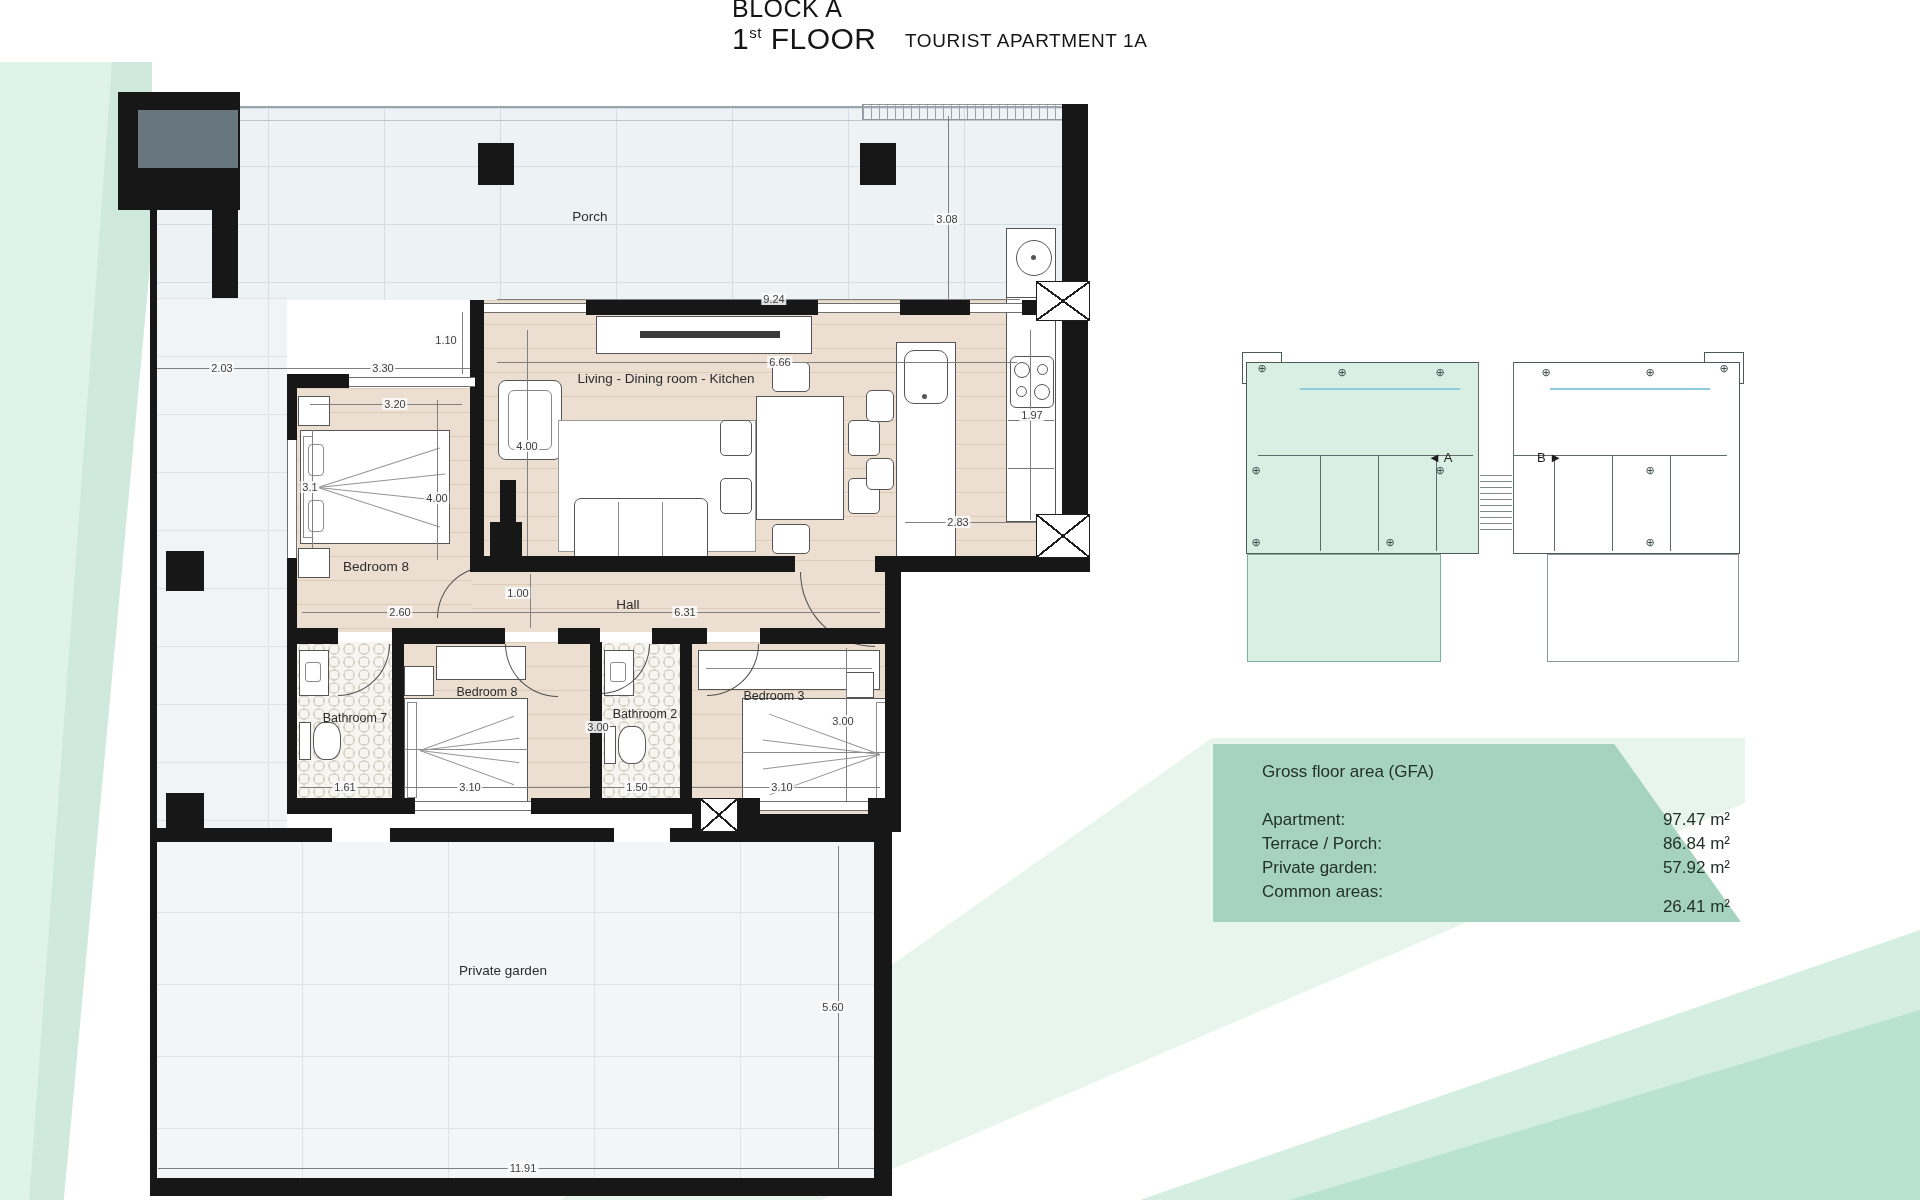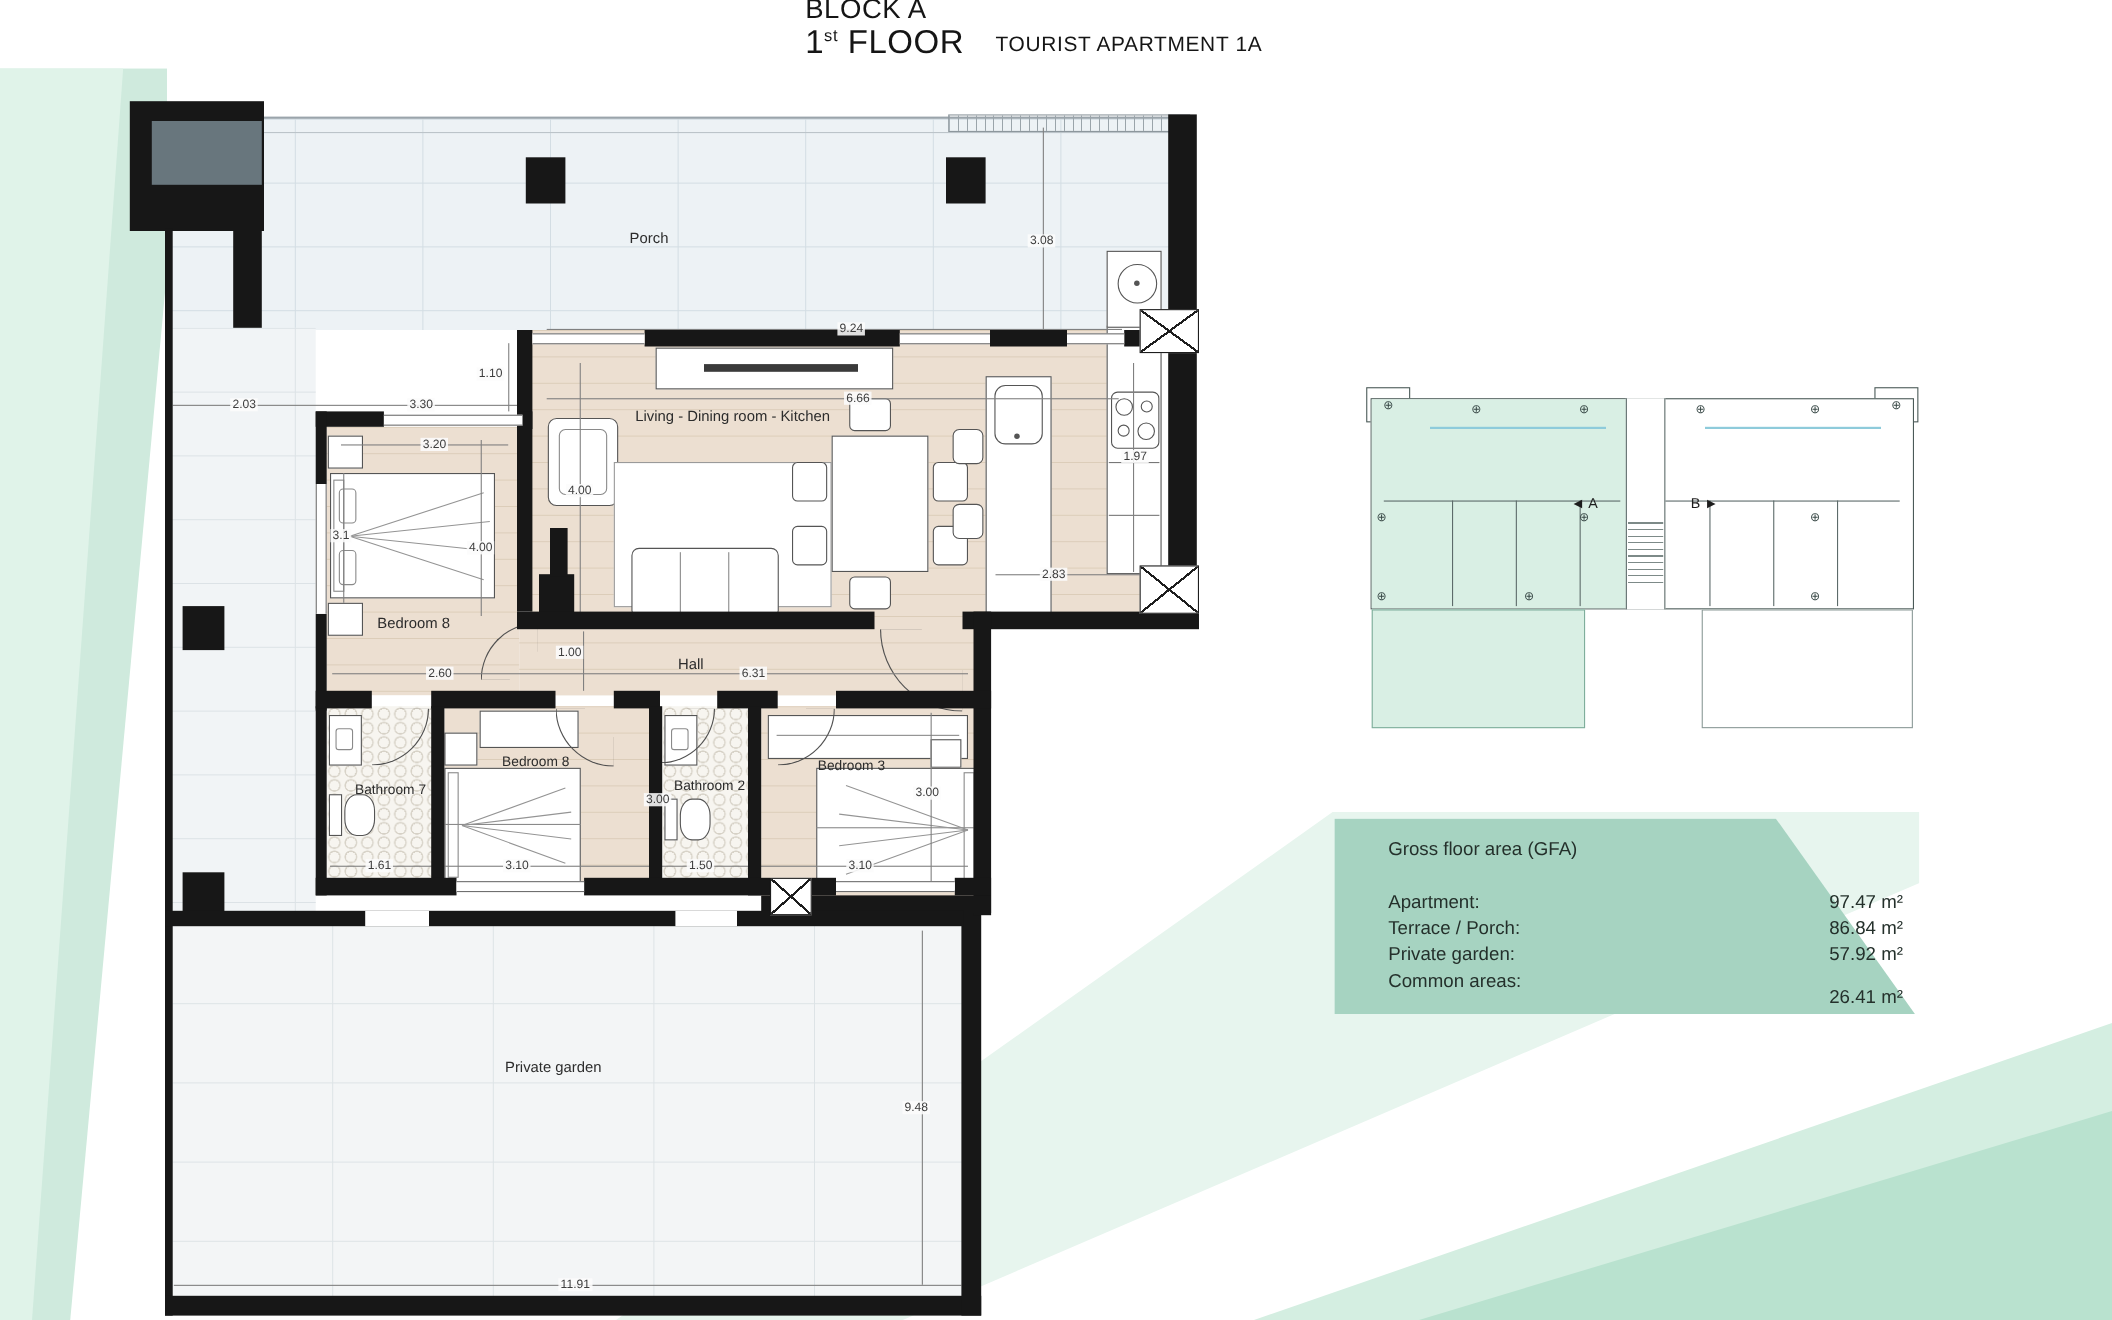--- a/index.html
+++ b/index.html
@@ -251,21 +251,21 @@
   <span class="dim" style="left:958px;top:522px">2.83</span>
   <span class="dim" style="left:400px;top:612px">2.60</span>
   <span class="dim" style="left:518px;top:593px">1.00</span>
   <span class="dim" style="left:685px;top:612px">6.31</span>
   <span class="dim" style="left:598px;top:727px">3.00</span>
   <span class="dim" style="left:843px;top:721px">3.00</span>
   <span class="dim" style="left:345px;top:787px">1.61</span>
   <span class="dim" style="left:470px;top:787px">3.10</span>
   <span class="dim" style="left:637px;top:787px">1.50</span>
   <span class="dim" style="left:782px;top:787px">3.10</span>
-  <span class="dim" style="left:833px;top:1007px">9.48</span>
+  <span class="dim" style="left:833px;top:1007px">5.60</span>
   <span class="dim" style="left:523px;top:1168px">11.91</span>
 
   <span class="rlabel" style="left:590px;top:216px">Porch</span>
   <span class="rlabel" style="left:666px;top:378px">Living - Dining room - Kitchen</span>
   <span class="rlabel" style="left:376px;top:566px">Bedroom 8</span>
   <span class="rlabel" style="left:628px;top:604px">Hall</span>
   <span class="rlabel" style="left:355px;top:718px;font-size:12.5px">Bathroom 7</span>
   <span class="rlabel" style="left:487px;top:692px;font-size:12.5px">Bedroom 8</span>
   <span class="rlabel" style="left:645px;top:714px;font-size:12.5px">Bathroom 2</span>
   <span class="rlabel" style="left:774px;top:696px;font-size:12.5px">Bedroom 3</span>

